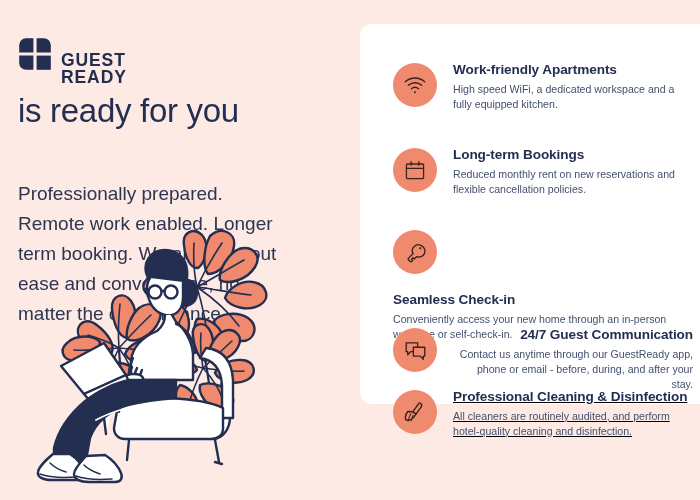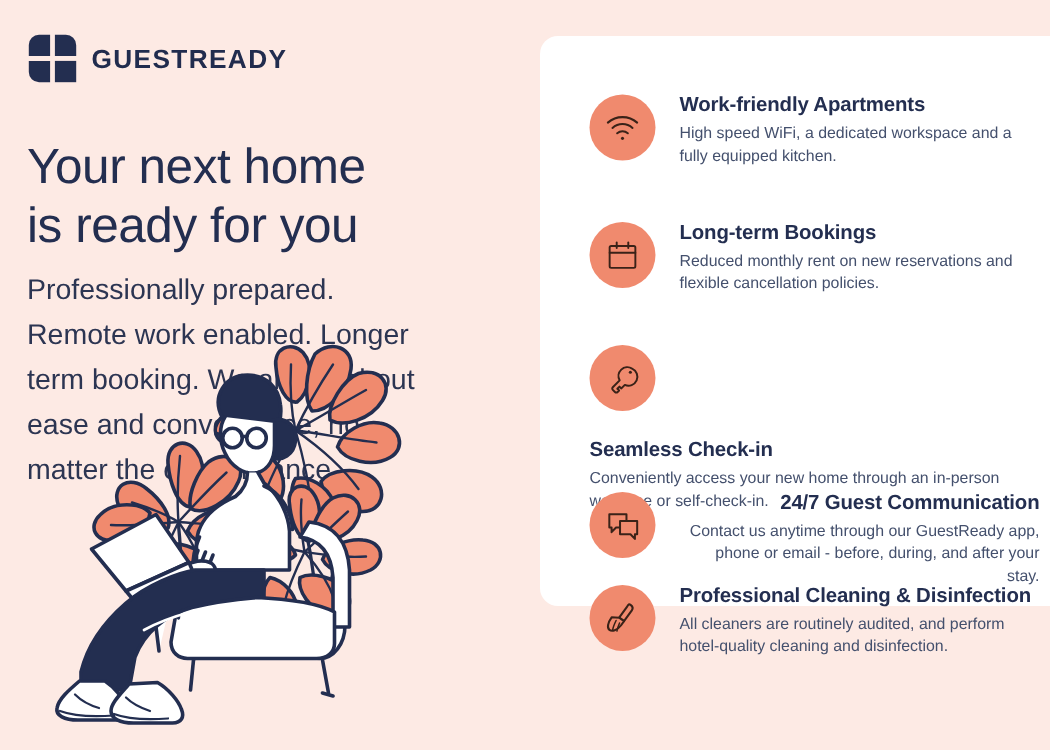--- a/index.html
+++ b/index.html
@@ -9,21 +9,21 @@
     font-family:"Liberation Sans", sans-serif;
     -webkit-font-smoothing:antialiased;
   }
   .page{position:relative;width:700px;height:500px;background:#fdeae4;}
 
   
   .left{position:absolute;left:0;top:0;width:320px;height:500px;}
 
   .logo{position:absolute;left:18px;top:22px;display:flex;align-items:center;gap:9px;}
   .logo-mark{width:34px;height:34px;position:relative;flex:0 0 auto;}
-  .logo-words{display:flex;flex-direction:row;line-height:0.96;}
+  .logo-words{display:flex;flex-direction:column;line-height:0.96;margin-top:30px;}
   .logo-words span{
     font-family:"Liberation Sans", sans-serif;
     font-weight:bold;font-size:17.5px;letter-spacing:0.9px;color:#212c4e;
   }
 
   .headline{
     position:absolute;left:18px;top:70px;width:292px;
     font-size:33px;line-height:1.18;color:#232e50;font-weight:400;
     letter-spacing:-0.3px;
   }
@@ -44,21 +44,21 @@
     background:#ffffff;border-radius:12px;margin-left:40px;
   }
   .feature-list{position:absolute;left:0;top:0;width:100%;height:100%;}
   .feature{
     position:absolute;left:33px;width:300px;display:flex;align-items:flex-start;gap:16px;
   }
   .f0{top:36px;}
   .f1{top:121px;}
   .f2{top:203px;flex-direction:column;}
   .f3{top:301px;text-align:right;}
-  .f4{top:363px;}
+  .f4{top:363px;text-decoration:underline;}
 
   .f-icon{
     width:44px;height:44px;border-radius:50%;
     background:#f08a6e;flex:0 0 auto;
     display:flex;align-items:center;justify-content:center;
     margin-top:3px;
   }
   .f-icon svg{display:block;}
   .f-text{flex:1 1 auto;padding-top:1px;}
   .f-title{
@@ -89,21 +89,20 @@
           <rect x="18.6" y="18.6" width="14.2" height="14.2" fill="#232e50"></rect>
         </svg>
       </div>
       <div class="logo-words">
         <span>GUEST</span>
         <span>READY</span>
       </div>
     </div>
 
     <h1 class="headline">
-      <span class="l1">Your next home</span>
       <span class="l2">is ready for you</span>
     </h1>
 
     <p class="subcopy">Professionally prepared. Remote work enabled. Longer term booking. We are all about ease and convenience, no matter the circumstance.</p>
 
     <div class="illo">
       <svg viewBox="0 0 290 272" aria-hidden="true">
         <g fill="none" stroke="#232e50" stroke-width="2.4" stroke-linecap="round" stroke-linejoin="round">
 
           <g>

